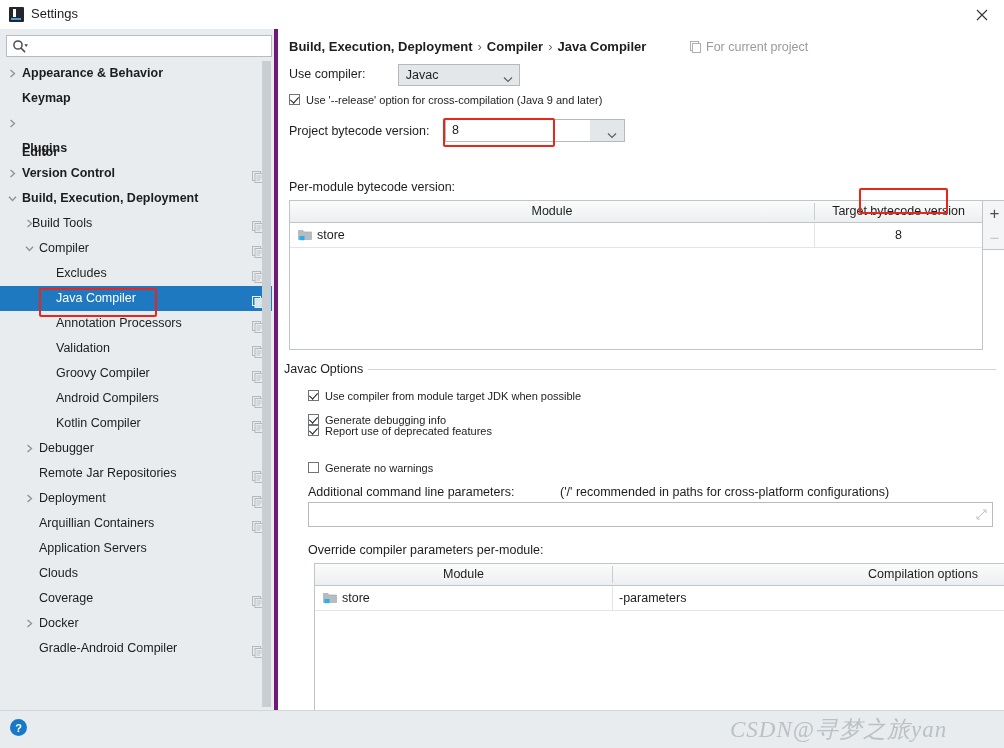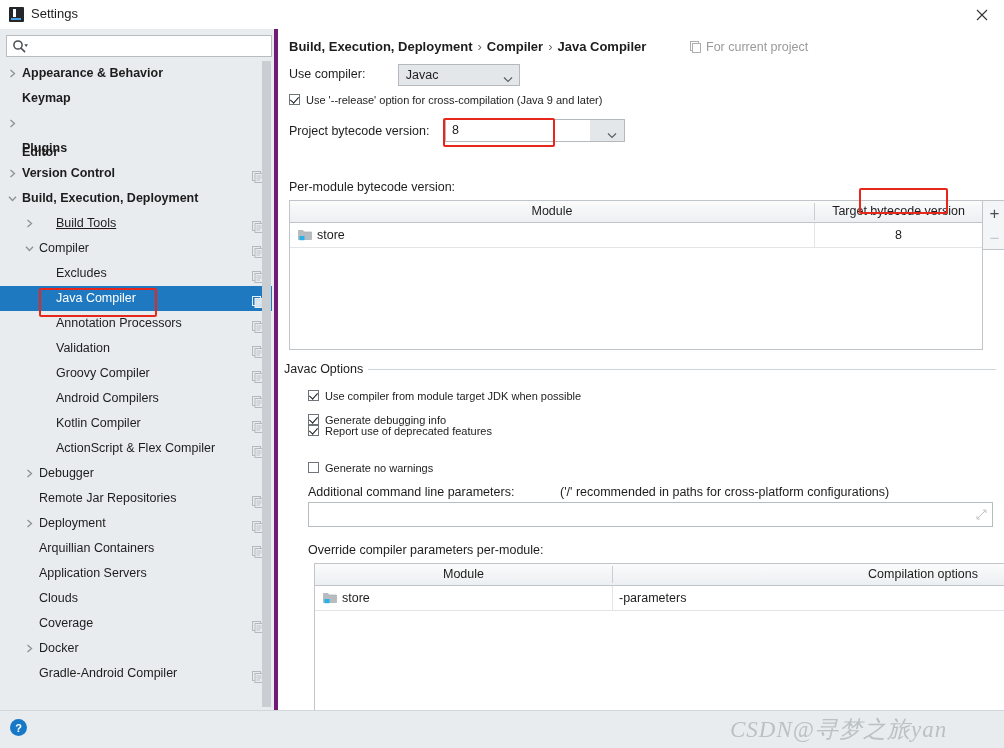--- a/index.html
+++ b/index.html
@@ -496,21 +496,21 @@
           </svg>
         </span>
         <span class="tl" style="left: 22px;">Build, Execution, Deployment</span>
       </div>
       <div class="tree-item">
         <span class="tw" style="left: 22px; color: rgb(140, 145, 151);">
           <svg width="9" height="9" viewBox="0 0 9 9">
             <path d="M2.5 1 L6.5 4.5 L2.5 8" stroke="currentColor" stroke-width="1.3" fill="none"></path>
           </svg>
         </span>
-        <span class="tl" style="left: 56px; text-decoration: underline;">Build Tools</span>
+        <span class="tl" style="left: 32px;">Build Tools</span>
         <span class="tree-gear" style="color: rgb(140, 145, 151);"><svg width="12" height="12" viewBox="0 0 12 12">
             <rect x="0.5" y="0.5" width="8" height="9" fill="none" stroke="currentColor" stroke-width="1"></rect>
             <rect x="3" y="2.5" width="8" height="9" fill="#e8ecee" stroke="currentColor" stroke-width="1"></rect>
             <path d="M4.5 5 H9.5 M4.5 7 H9.5 M4.5 9 H8" stroke="currentColor" stroke-width="0.8"></path>
           </svg></span>
       </div>
       <div class="tree-item">
         <span class="tw" style="left: 22px; color: rgb(140, 145, 151);">
           <svg width="9" height="9" viewBox="0 0 9 9">
             <path d="M1 2.8 L4.5 6.5 L8 2.8" stroke="currentColor" stroke-width="1.3" fill="none"></path>
@@ -566,28 +566,20 @@
       <div class="tree-item">
         <span class="tl" style="left: 56px;">Android Compilers</span>
         <span class="tree-gear" style="color: rgb(140, 145, 151);"><svg width="12" height="12" viewBox="0 0 12 12">
             <rect x="0.5" y="0.5" width="8" height="9" fill="none" stroke="currentColor" stroke-width="1"></rect>
             <rect x="3" y="2.5" width="8" height="9" fill="#e8ecee" stroke="currentColor" stroke-width="1"></rect>
             <path d="M4.5 5 H9.5 M4.5 7 H9.5 M4.5 9 H8" stroke="currentColor" stroke-width="0.8"></path>
           </svg></span>
       </div>
       <div class="tree-item">
         <span class="tl" style="left: 56px;">Kotlin Compiler</span>
-        <span class="tree-gear" style="color: rgb(140, 145, 151);"><svg width="12" height="12" viewBox="0 0 12 12">
-            <rect x="0.5" y="0.5" width="8" height="9" fill="none" stroke="currentColor" stroke-width="1"></rect>
-            <rect x="3" y="2.5" width="8" height="9" fill="#e8ecee" stroke="currentColor" stroke-width="1"></rect>
-            <path d="M4.5 5 H9.5 M4.5 7 H9.5 M4.5 9 H8" stroke="currentColor" stroke-width="0.8"></path>
-          </svg></span>
-      </div>
-      <div class="tree-item">
-        <span class="tl" style="left: 56px;">ActionScript &amp; Flex Compiler</span>
         <span class="tree-gear" style="color: rgb(140, 145, 151);"><svg width="12" height="12" viewBox="0 0 12 12">
             <rect x="0.5" y="0.5" width="8" height="9" fill="none" stroke="currentColor" stroke-width="1"></rect>
             <rect x="3" y="2.5" width="8" height="9" fill="#e8ecee" stroke="currentColor" stroke-width="1"></rect>
             <path d="M4.5 5 H9.5 M4.5 7 H9.5 M4.5 9 H8" stroke="currentColor" stroke-width="0.8"></path>
           </svg></span>
       </div>
       <div class="tree-item">
         <span class="tw" style="left: 22px; color: rgb(140, 145, 151);">
           <svg width="9" height="9" viewBox="0 0 9 9">
             <path d="M2.5 1 L6.5 4.5 L2.5 8" stroke="currentColor" stroke-width="1.3" fill="none"></path>

